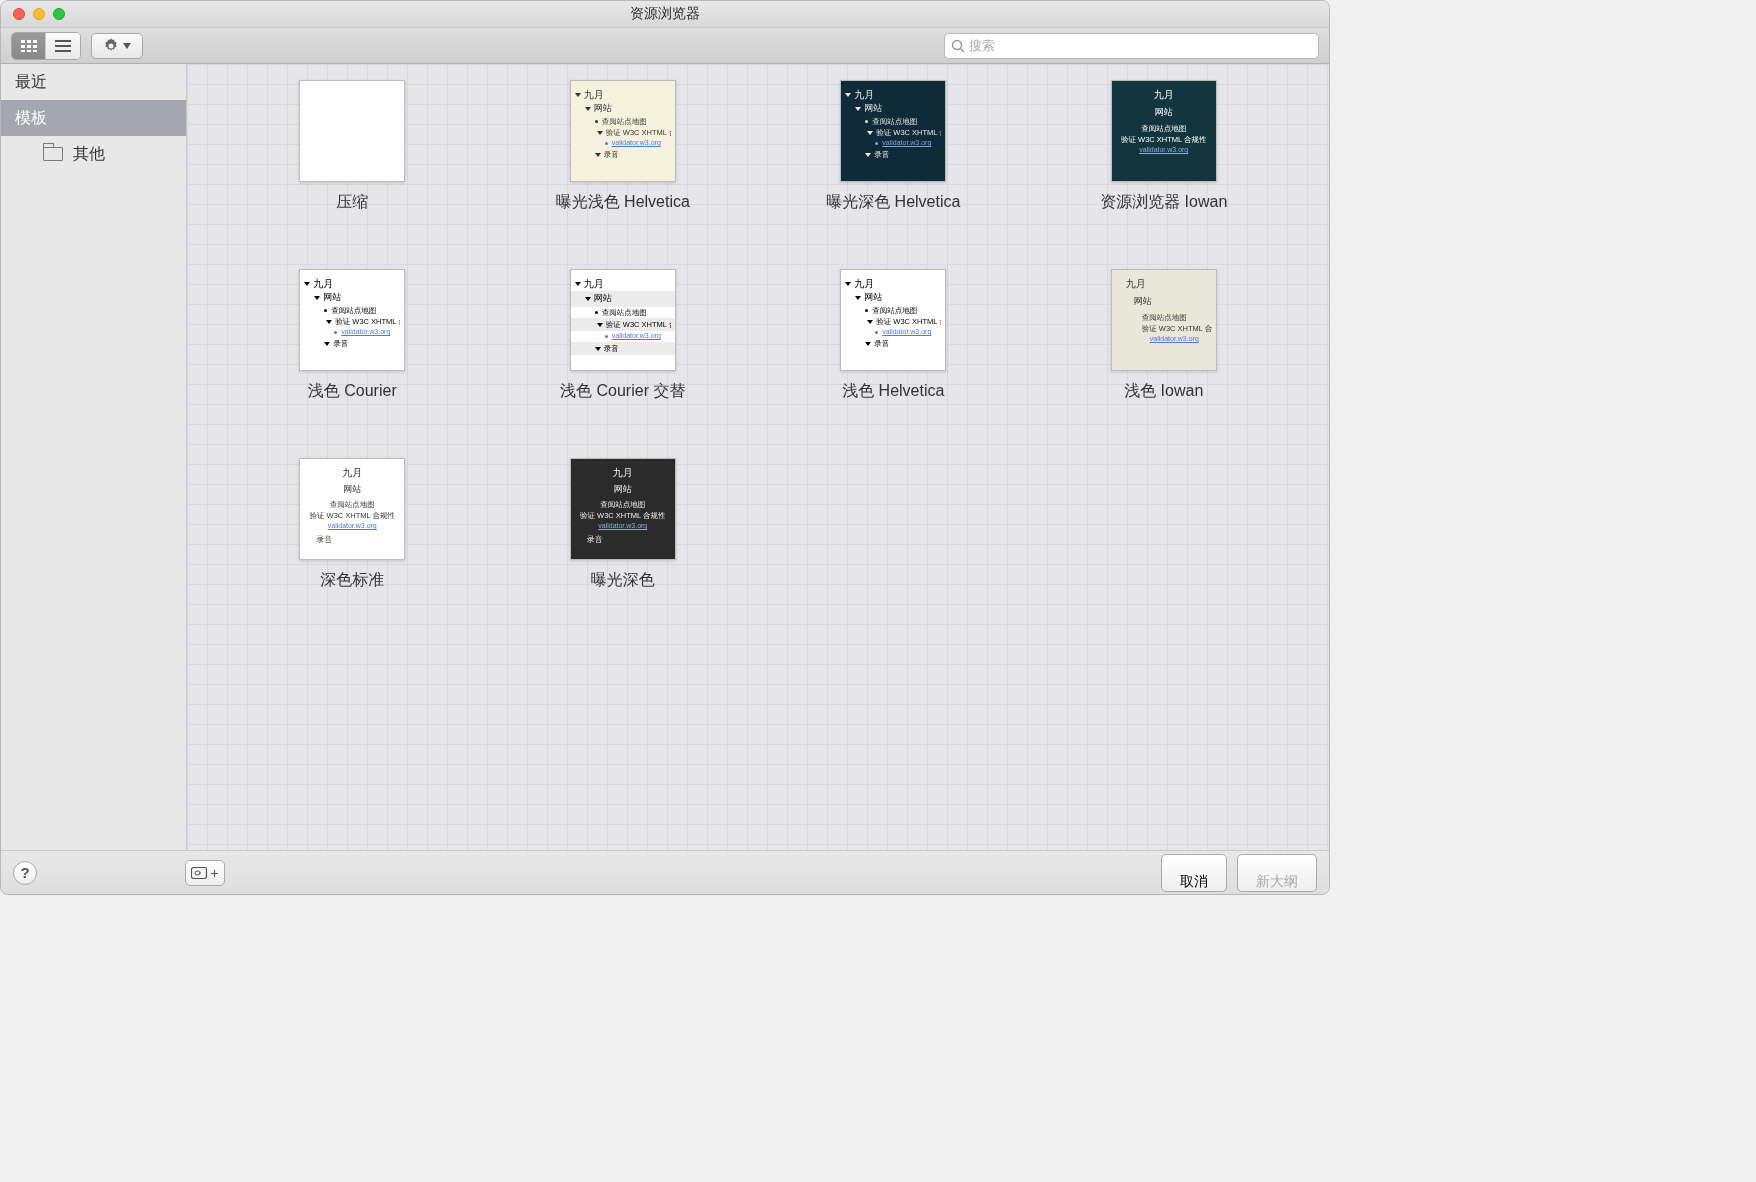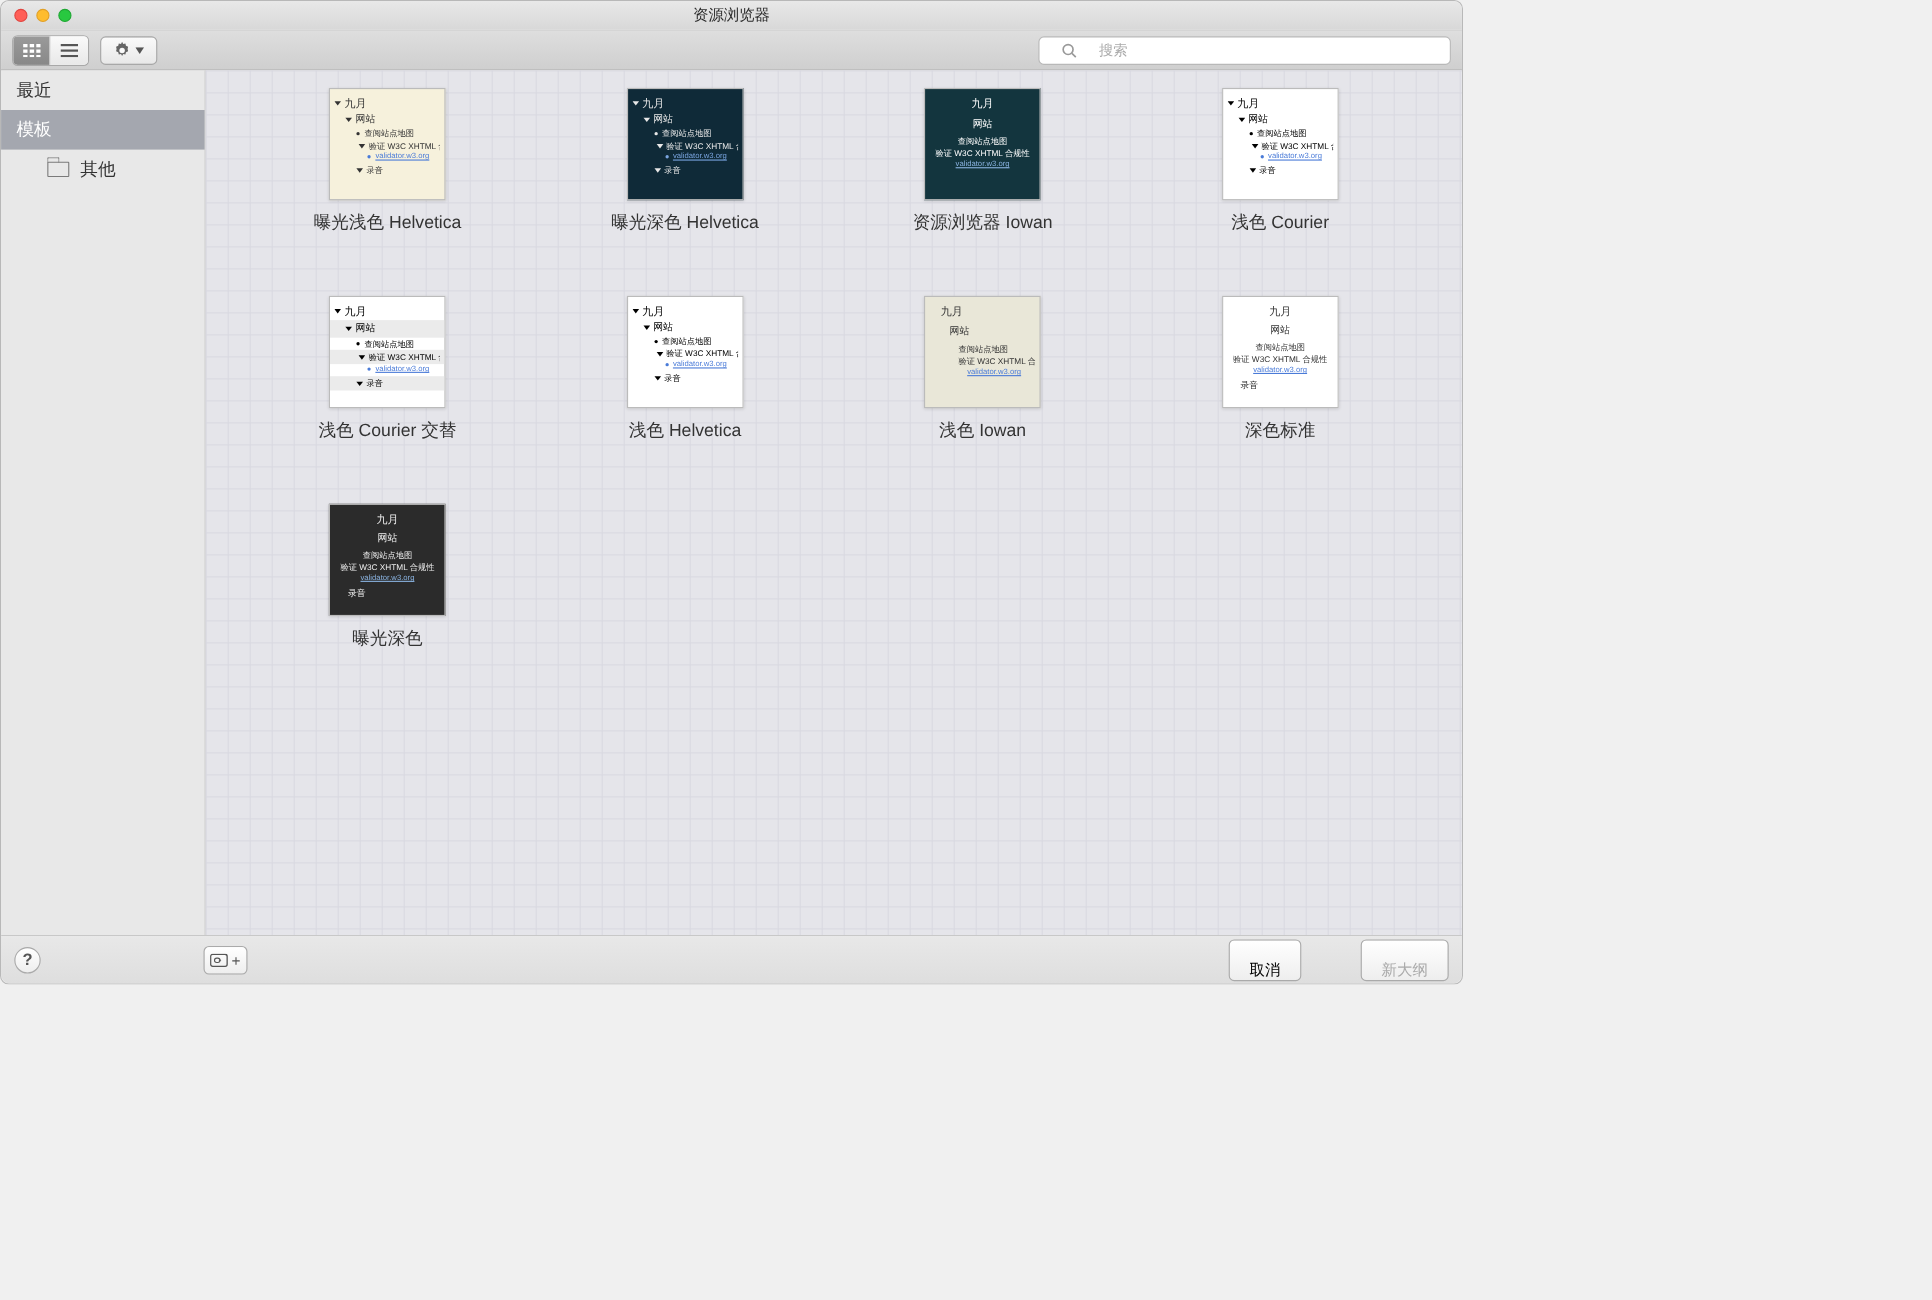--- a/index.html
+++ b/index.html
@@ -17,21 +17,21 @@
 .title { position: absolute; left: 0; right: 0; text-align: center; font-size: 14px; color: #2a2a2a; font-weight: 400; }
 
 
 .toolbar { height: 36px; display: flex; align-items: center; padding: 0 10px; background: linear-gradient(#dedede,#cfcfcf); border-bottom: 1px solid #b0b0b0; gap: 10px; }
 .segmented { display: flex; border: 1px solid #a8a8a8; border-radius: 5px; overflow: hidden; background: #fafafa; }
 .seg-btn { width: 34px; height: 26px; display:flex; align-items:center; justify-content:center; background: linear-gradient(#fafafa,#e8e8e8); border-right: 1px solid #c8c8c8; cursor: pointer; }
 .seg-btn:last-child { border-right: none; }
 .seg-btn.active { background: linear-gradient(#9a9a9a,#888); }
 .gear-btn { width: 52px; height: 26px; border: 1px solid #a8a8a8; border-radius: 5px; background: linear-gradient(#fafafa,#e8e8e8); display:flex; align-items:center; justify-content:center; gap:4px; cursor:pointer;}
 .spacer { flex: 1; }
-.search { width: 375px; height: 26px; border: 1px solid #b8b8b8; border-radius: 5px; background: #fff; display: flex; align-items: center; padding: 0 20px; gap: 20px; }
+.search { width: 375px; height: 26px; border: 1px solid #b8b8b8; border-radius: 5px; background: #fff; display: flex; align-items: center; padding: 0 6px; gap: 4px; }
 .search input { border: none; outline: none; flex: 1; font-size: 13px; background: transparent; color: #333; }
 .search input::placeholder { color: #aaa; }
 
 
 .body { flex: 1; display: flex; min-height: 0; }
 .sidebar { width: 186px; background: #e8e8e8; border-right: 1px solid #c8c8c8; display:flex; flex-direction:column; }
 .sb-item { height: 36px; display: flex; align-items: center; padding-left: 14px; font-size: 16px; color: #333; cursor: pointer; }
 .sb-item.selected { background: #a4a7af; color: #fff; font-weight: 500; }
 .sb-sub { height: 36px; display: flex; align-items: center; padding-left: 42px; font-size: 16px; color: #333; gap: 10px; cursor: pointer; }
 .folder-icon { width: 20px; height: 14px; border: 1.5px solid #7a7a7a; border-radius: 1px; position: relative; background: transparent; }
@@ -64,21 +64,21 @@
 .thumb.alternating .alt-row { background:#ebebeb; margin:0 -4px; padding:1px 4px;}
 .thumb.beige2 { background:#e9e7d8; color:#333; }
 .thumb.dark-gray { background:#2b2b2b; color:#eee; text-align:center;}
 .thumb.dark-gray .th-link{ color:#8ab3e0;}
 
 
 .footer { height: 44px; border-top: 1px solid #c8c8c8; background: linear-gradient(#e8e8e8,#dedede); display: flex; align-items: center; padding: 0 12px; gap: 10px; border-radius: 0 0 8px 8px;}
 .help-btn { width: 24px; height: 24px; border-radius: 50%; border: 1px solid #aaa; background: linear-gradient(#fff,#eee); display:flex; align-items:center; justify-content:center; font-size:15px; color:#555; font-weight:600; cursor:pointer;}
 .link-btn { width: 40px; height: 26px; border: 1px solid #aaa; border-radius: 5px; background: linear-gradient(#fff,#eee); display:flex; align-items:center; justify-content:center; font-size:13px; cursor:pointer; position: relative; }
 .btn { height: 26px; padding: 18px 18px; border: 1px solid #aaa; border-radius: 5px; background: linear-gradient(#fff,#eee); font-size: 14px; cursor: pointer; }
-.btn.disabled { color: #aaa; cursor: default; margin-left: 44px; }
+.btn.disabled { color: #aaa; cursor: default; }
 
 svg { display: block; }
 </style>
 </head>
 <body>
 
 <div class="window">
 
   <div class="titlebar">
     <div class="traffic">
@@ -142,20 +142,24 @@
       <div class="sb-sub">
         <span class="folder-icon"></span>
         <span>其他</span>
       </div>
     </div>
 
     <div class="main">
       <div class="grid">
 
 
+        <div class="tpl">
+          <div class="thumb blank"></div>
+          <div class="tpl-label">压缩</div>
+        </div>
 
         <div class="tpl">
           <div class="thumb light-beige">
             <div class="th-line th-title"><span class="tri"></span><span>九月</span></div>
             <div class="th-line th-sub"><span class="tri"></span><span>网站</span></div>
             <div class="th-line th-item"><span class="dot-b"></span><span>查阅站点地图</span></div>
             <div class="th-line th-item2"><span class="tri"></span><span>验证 W3C XHTML 合规性</span></div>
             <div class="th-line th-link"><span class="dot-b"></span><span>validator.w3.org</span></div>
             <div class="th-line th-item"><span class="tri"></span><span>录音</span></div>
           </div>

